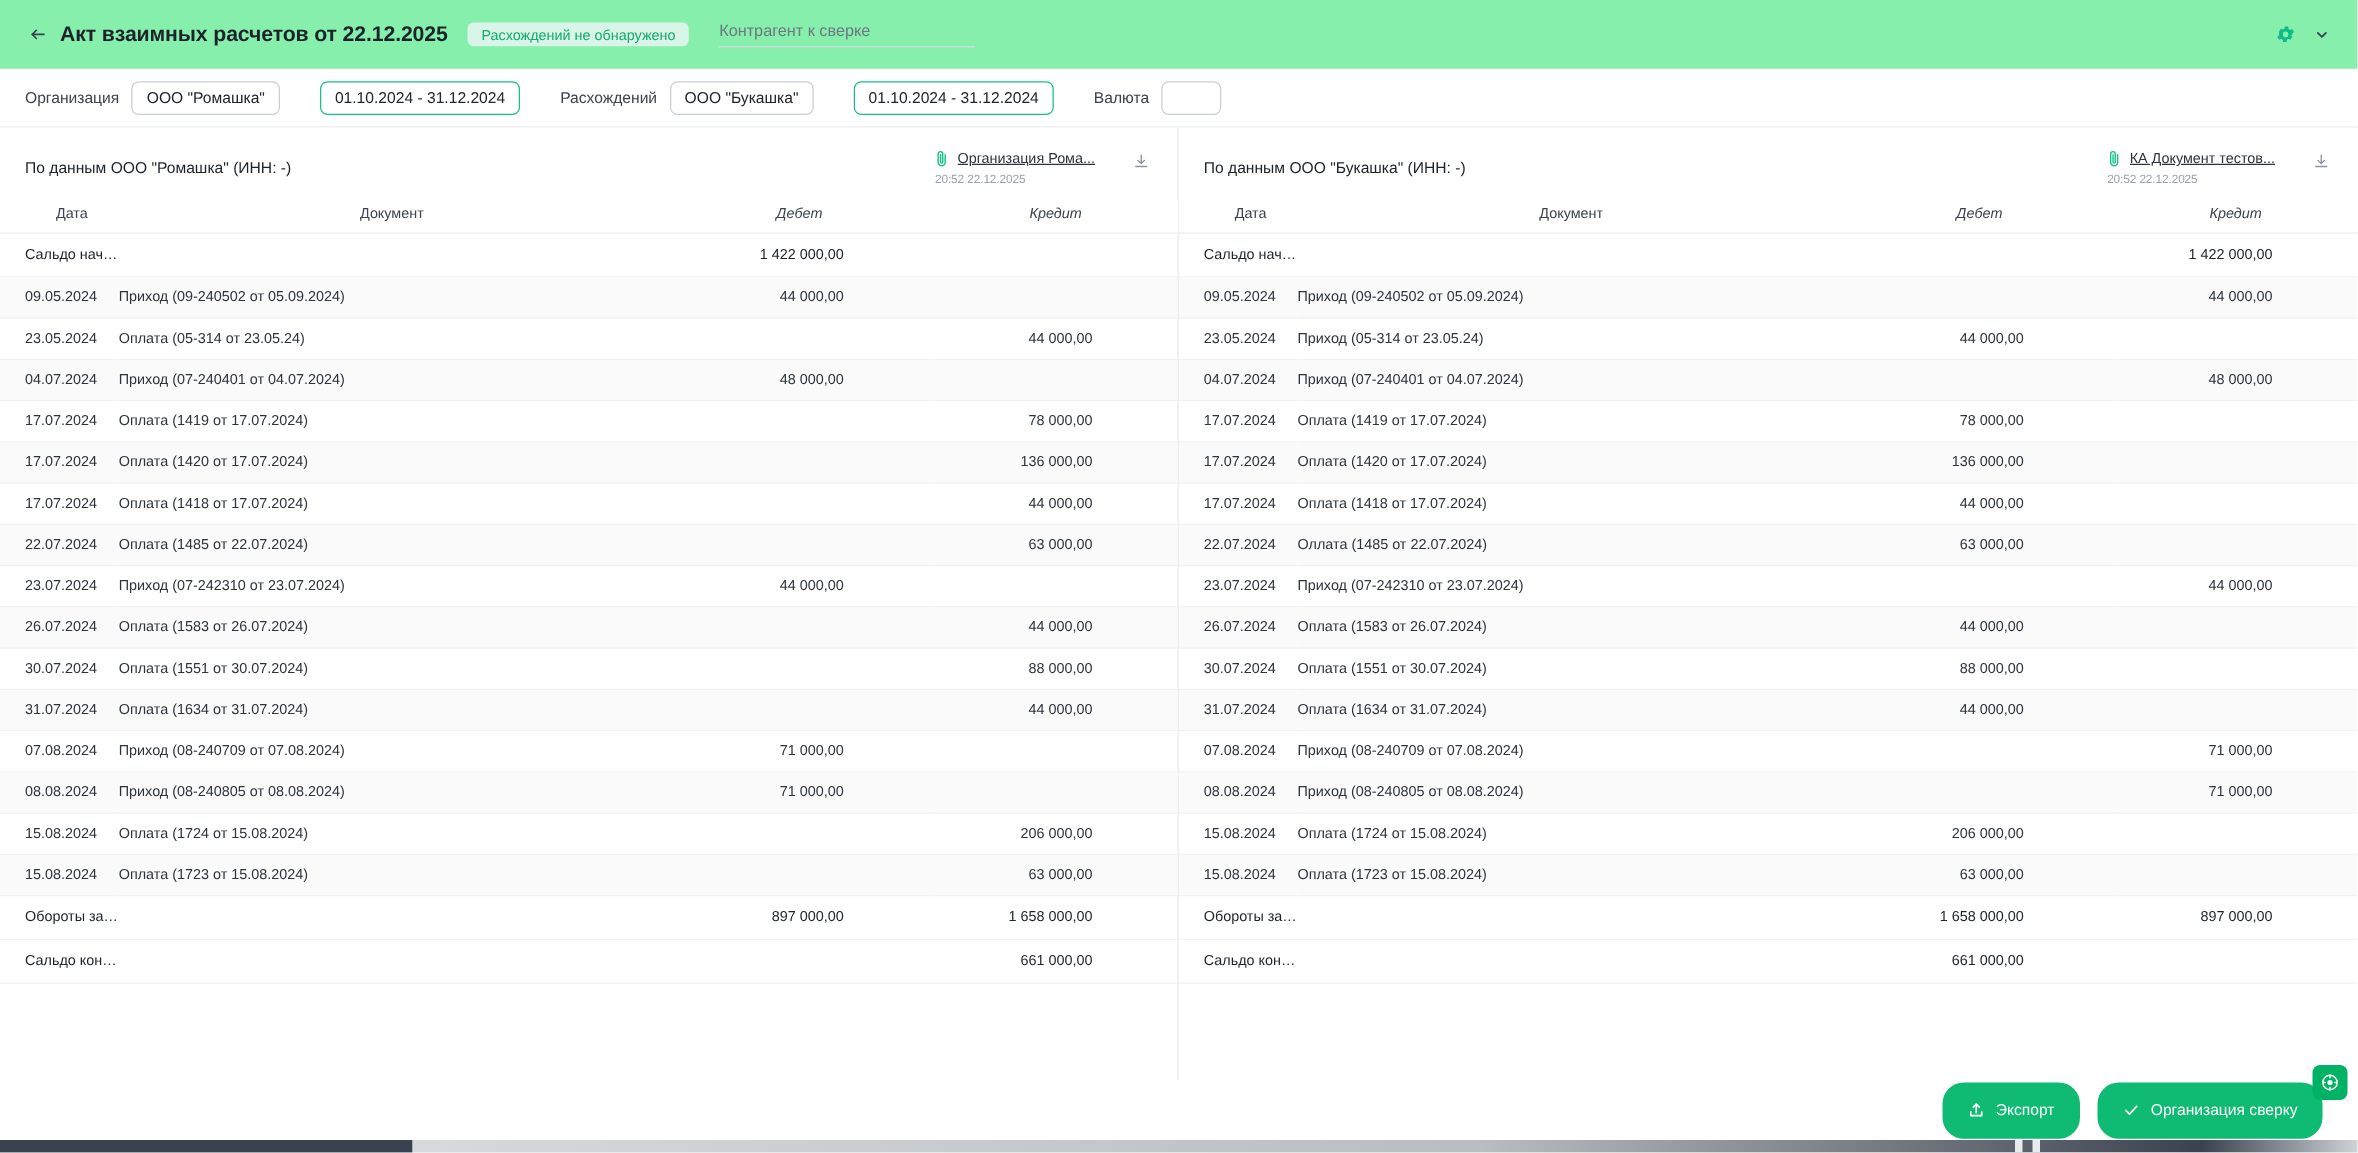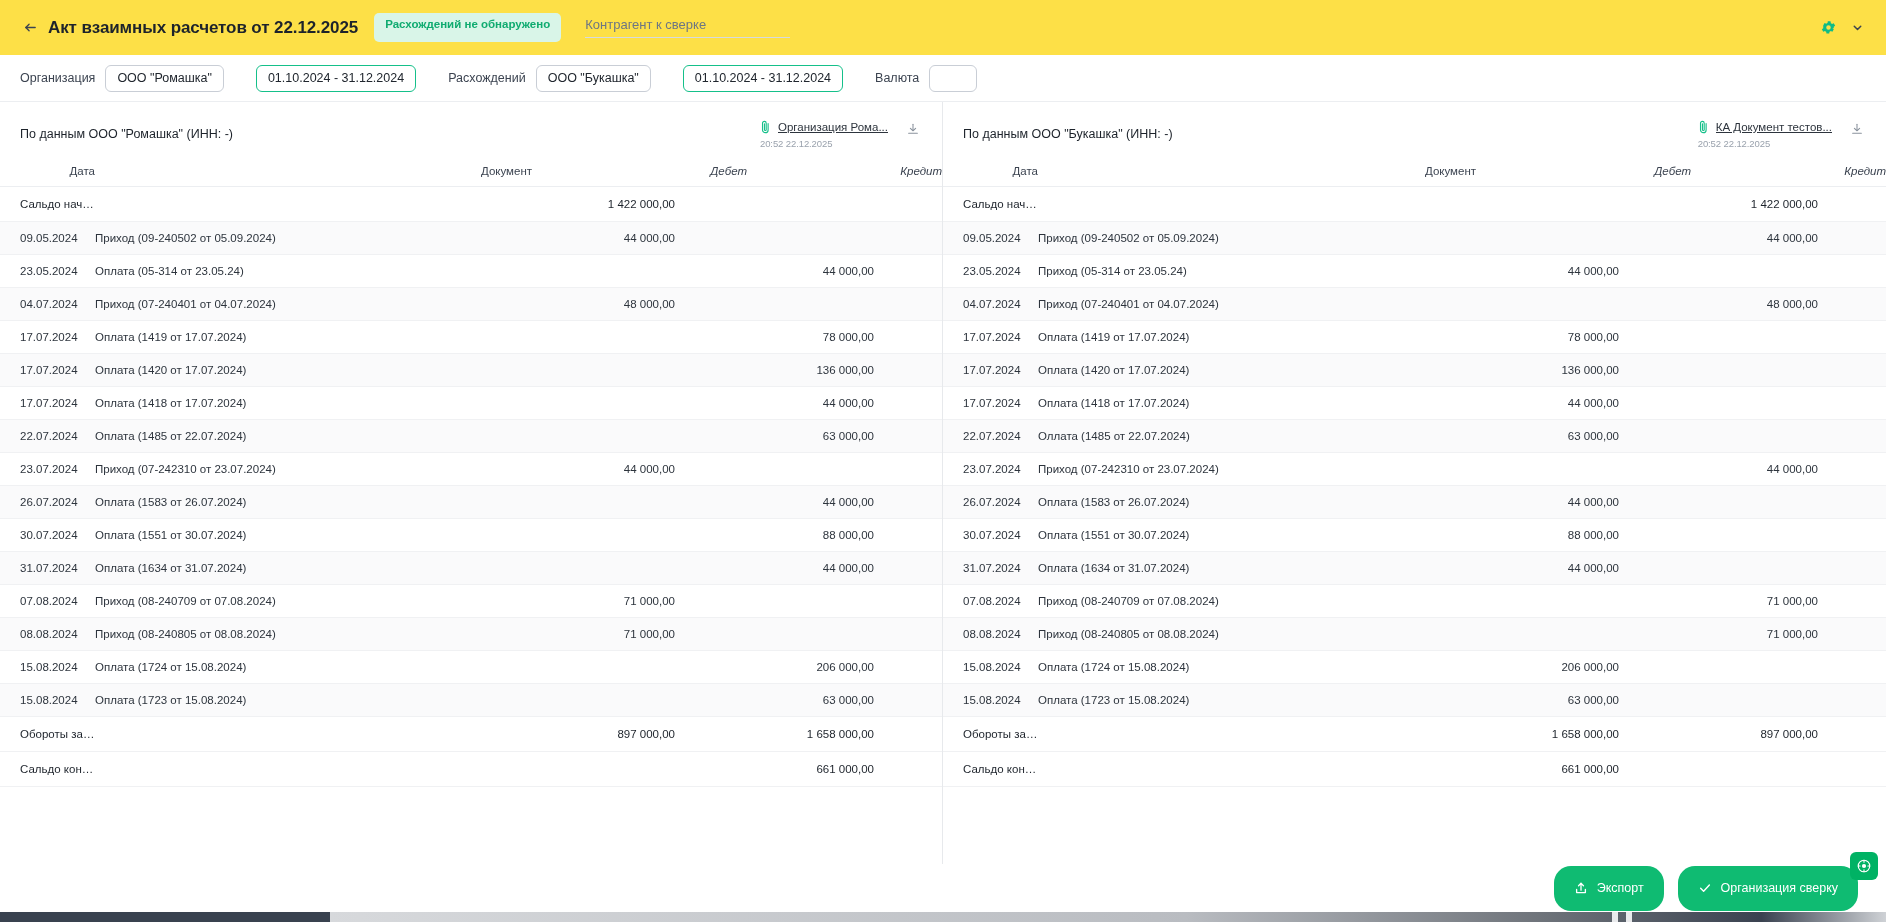--- a/index.html
+++ b/index.html
@@ -12,42 +12,41 @@
     color: #20262e;
     overflow: hidden;
   }
   .app { position: relative; width: 1886px; height: 922px; background:#fff; }
 
   
   .topbar {
     height: 55px;
     display: flex; align-items: center;
     padding: 0 18px 0 20px;
-    background:#fde047;
+    background:#86efac;
     position: relative;
   }
   .back-icon {
     width: 20px; height: 20px;
     display:flex; align-items:center; justify-content:center;
     color:#3b4350; font-size:17px; line-height:1;
     margin-right: 8px; cursor:pointer;
   }
   .page-title {
     font-size: 17px; font-weight: 700; color:#1d232b;
     letter-spacing: -0.1px; white-space: nowrap;
   }
   .status-pill {
     margin-left: 16px;
     background:#d9f5e8;
     color:#0fab70;
     font-size:11.5px;
-    padding: 5px 11px 12px;
+    padding: 5px 11px 2px;
     border-radius: 5px;
     white-space: nowrap;
-    font-weight: bold;
   }
   .comment-field {
     margin-left: 24px;
     min-width: 205px;
     padding-bottom: 5px;
     border-bottom: 1px solid #d6dae0;
     color:#6d7683; font-size: 13px;
     cursor: text;
   }
   .topbar-right {
@@ -89,37 +88,37 @@
   .panels { display:flex; width:100%; height:100%; }
   .panel { flex: 1 1 50%; min-width:0; position: relative; }
   .panel.left { border-right:1px solid #e7e9ec; }
 
   .panel-head {
     display:flex; align-items:flex-start;
     padding: 18px 22px 10px 20px;
     height: 56px;
   }
   .panel-title { font-size:12.5px; color:#1d232b; white-space:nowrap; padding-top:7px;}
-  .attach-wrap { margin-left:auto; display:flex; align-items:flex-start; gap: 18px; }
+  .attach-wrap { margin-left:auto; display:flex; align-items:flex-start; gap: 30px; }
   .attach-block { display:flex; flex-direction:column; align-items:flex-start; }
   .attach-row { display:flex; align-items:center; gap:7px; }
   .clip-icon { width:11px; height:14px; color:#15c08a; display:block; }
   .attach-name {
     font-size:11.5px; color:#2d343d; text-decoration:underline;
     max-width:135px; overflow:hidden; text-overflow:ellipsis; white-space:nowrap;
     cursor:pointer;
   }
   .attach-time { font-size:9.5px; color:#9aa2ad; margin-top:4px; letter-spacing:-0.1px;}
   .dl-icon { width:14px; height:14px; color:#8a929d; margin-top:2px; cursor:pointer; display:block;}
 
   
   table.ledger { width:100%; border-collapse: collapse; table-layout: fixed; }
   table.ledger th {
     font-size:11.5px; font-weight:400; color:#3b4350;
-    text-align:right; padding: 7px 0 9px; background:#fff;
+    text-align:center; padding: 7px 0 9px; background:#fff;
     border-bottom: 1px solid #eceef1;
   }
   table.ledger td {
     font-size:11.5px; color:#2d343d;
     padding: 10px 0; border-bottom: 1px solid #f0f1f3;
     white-space:nowrap; overflow:hidden; text-overflow:ellipsis;
   }
   tr.row-alt td { background:#fafafb; }
   tr.summary td { font-weight:400; color:#1d232b; padding: 11px 0; }
   tr.summary-top td { border-top:1px solid #e7e9ec; }

